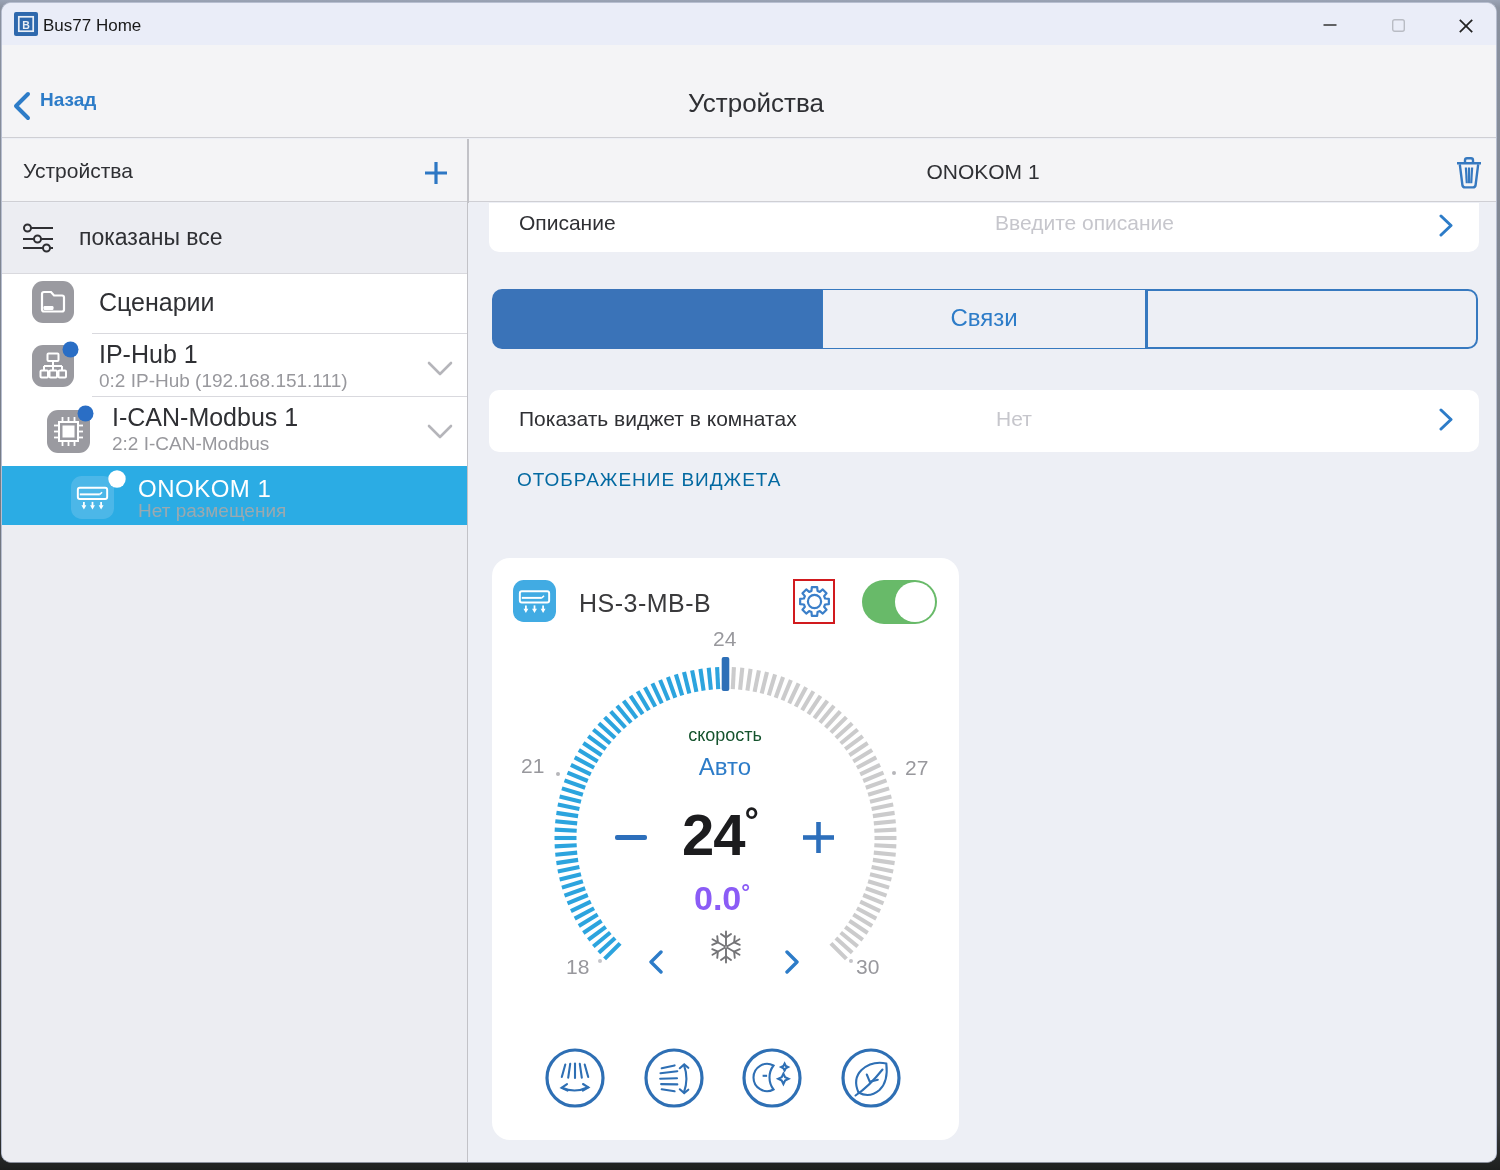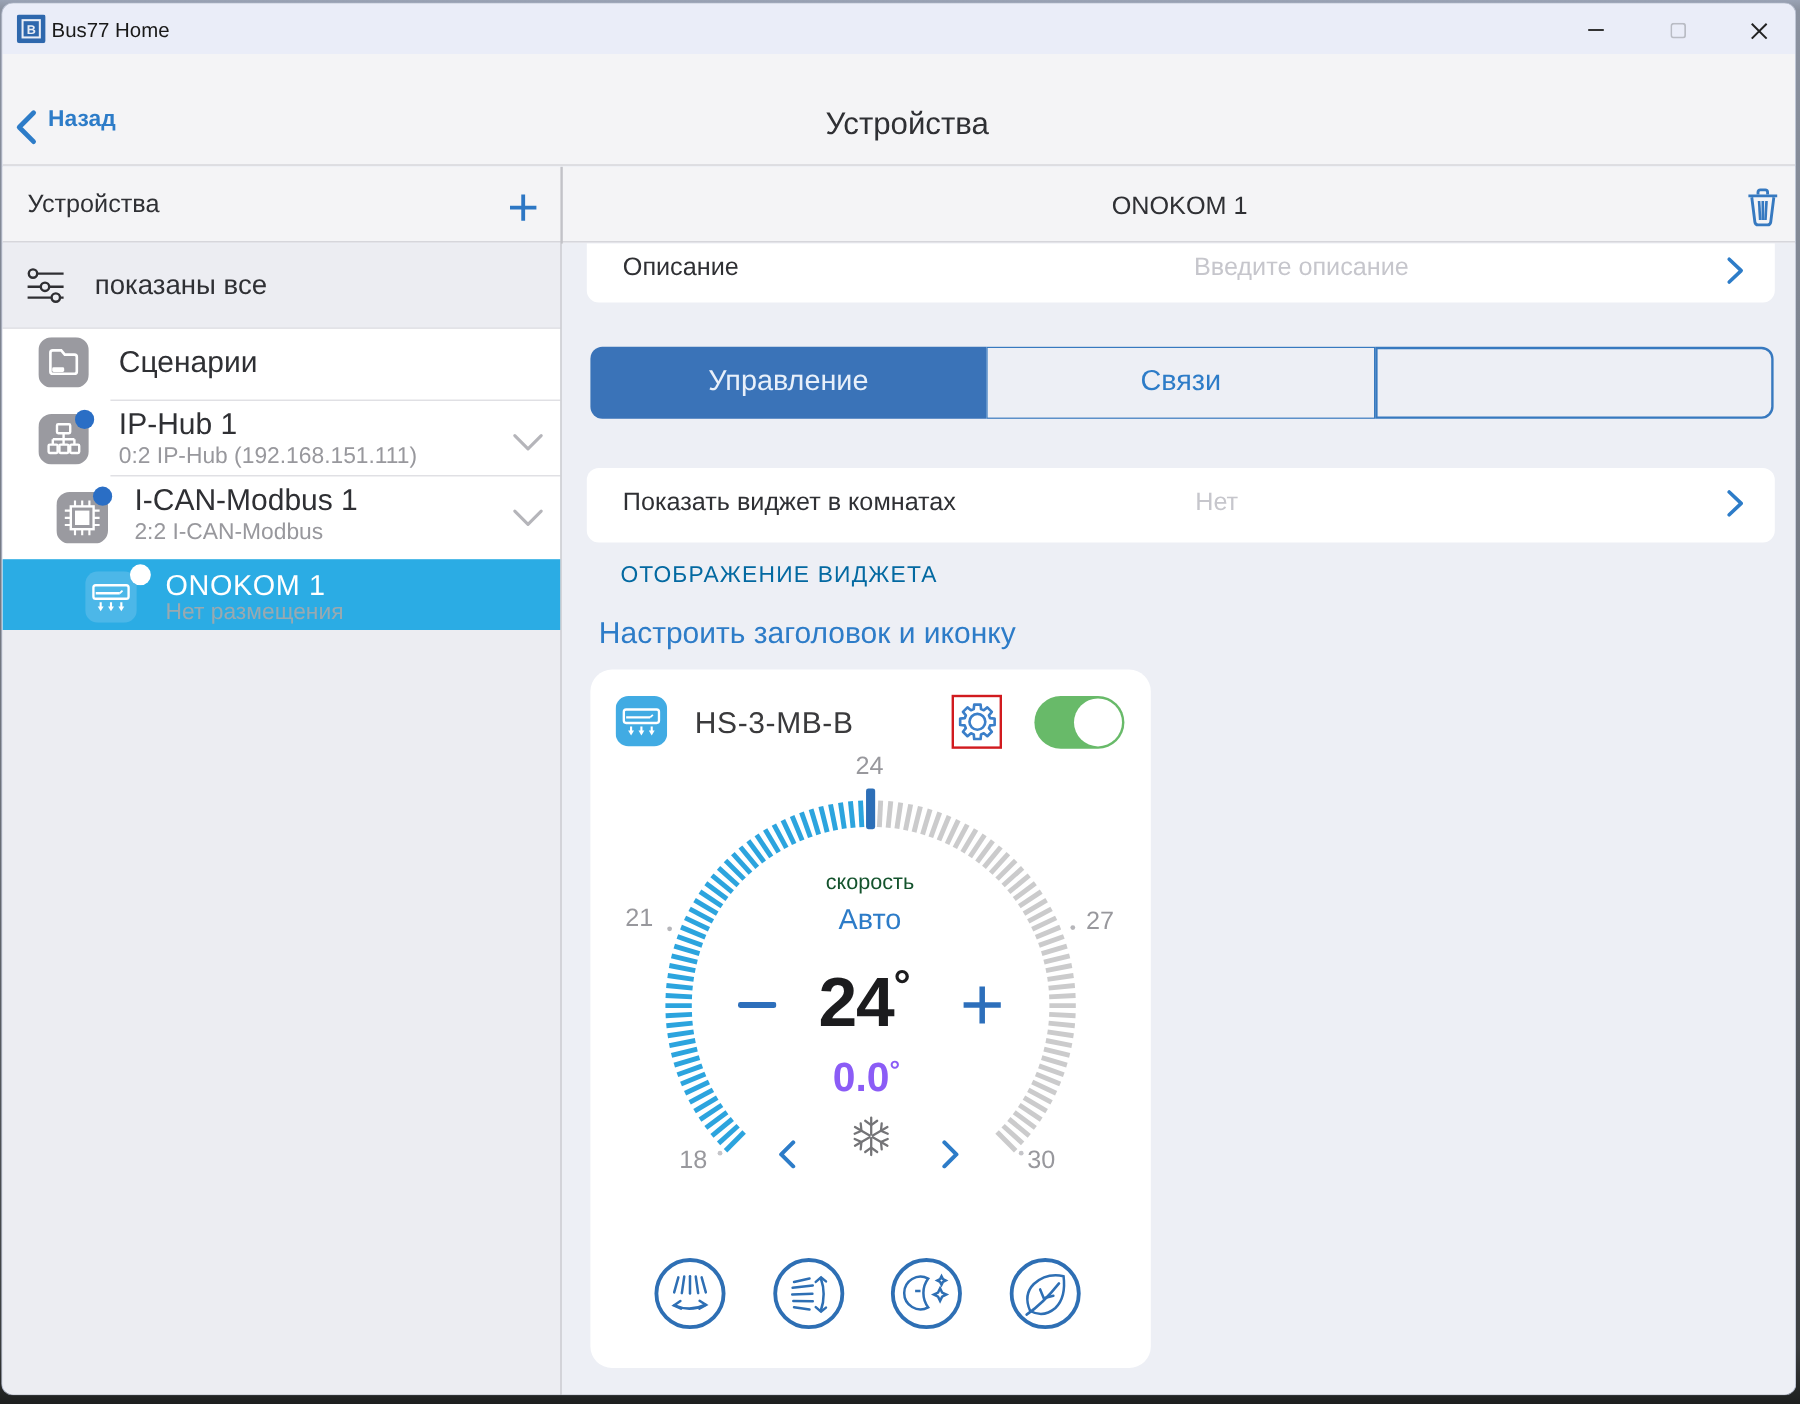--- a/index.html
+++ b/index.html
@@ -185,33 +185,31 @@
   <div id="rightpanel">
 
     <div class="wrow" style="left:21px;top:0px;width:990px;height:49px;border-radius:0 0 10px 10px"></div>
     <div class="abs t-dark" style="left:51px;top:8px;font-size:21px">Описание</div>
     <div class="abs t-ph" style="left:527px;top:8px;font-size:21px">Введите описание</div>
     <svg class="abs" style="left:971px;top:11px" width="14" height="23" viewBox="0 0 14 23">
       <polyline points="2,2 12,11.5 2,21" fill="none" stroke="#2d7cc8" stroke-width="3" stroke-linecap="round" stroke-linejoin="round"></polyline>
       </svg>
 
     <div class="abs" style="left:24px;top:86px;width:330px;height:60px;background:#3a73b8;border-radius:10px 0 0 10px"></div>
-    <div class="abs" style="left:24px;top:101px;width:330px;text-align:center;font-size:24px;color:#e8f0fa">Управление</div>
     <div class="abs" style="left:354px;top:86px;width:324px;height:60px;border:1.5px solid #3779bf"></div>
     <div class="abs t-blue" style="left:354px;top:101px;width:324px;text-align:center;font-size:24px">Связи</div>
     <div class="abs" style="left:678px;top:86px;width:332px;height:60px;border:2px solid #3779bf;border-radius:0 10px 10px 0"></div>
 
     <div class="wrow" style="left:21px;top:187px;width:990px;height:62px;border-radius:10px"></div>
     <div class="abs t-dark" style="left:51px;top:204px;font-size:21px">Показать виджет в комнатах</div>
     <div class="abs t-ph" style="left:528px;top:204px;font-size:21px">Нет</div>
     <svg class="abs" style="left:971px;top:205px" width="14" height="23" viewBox="0 0 14 23">
       <polyline points="2,2 12,11.5 2,21" fill="none" stroke="#2d7cc8" stroke-width="3" stroke-linecap="round" stroke-linejoin="round"></polyline>
       </svg>
     <div class="abs" style="left:49px;top:266px;font-size:19px;color:#0369a1;letter-spacing:1px">ОТОБРАЖЕНИЕ ВИДЖЕТА</div>
-    <div class="abs t-blue" style="left:31px;top:311px;font-size:25px">Настроить заголовок и иконку</div>
 
     <div class="wrow" style="left:24px;top:355px;width:467px;height:582px;border-radius:18px"></div>
   </div>
 
   <svg class="abs" style="left:511px;top:577px" width="43" height="42" viewBox="0 0 44 43">
     <rect width="44" height="43" rx="11" fill="#41abe3"></rect>
     <g stroke="#fff" stroke-width="2" fill="none">
     <rect x="7" y="11.5" width="30" height="11.5" rx="2"></rect>
     <line x1="9" y1="18.3" x2="29.5" y2="18.3"></line>
     <line x1="29.5" y1="18.3" x2="31.8" y2="16.1" stroke-width="1.5"></line>

